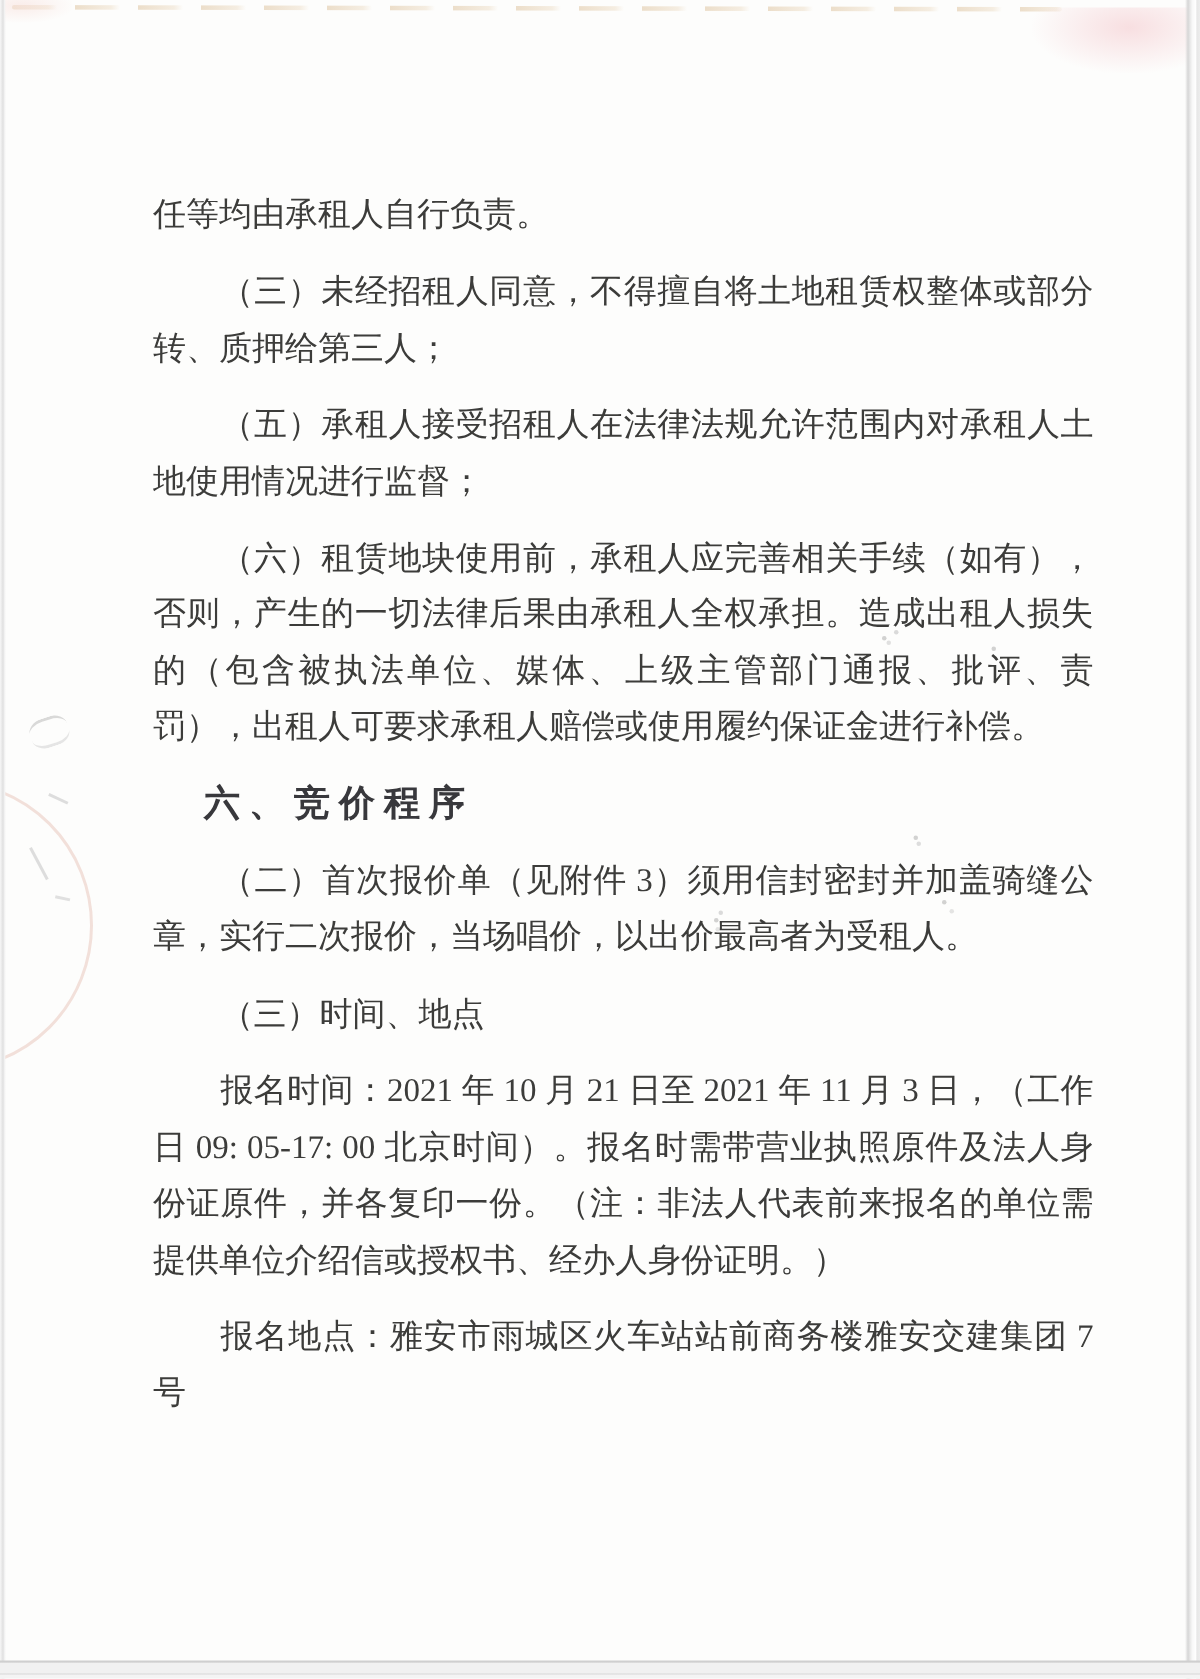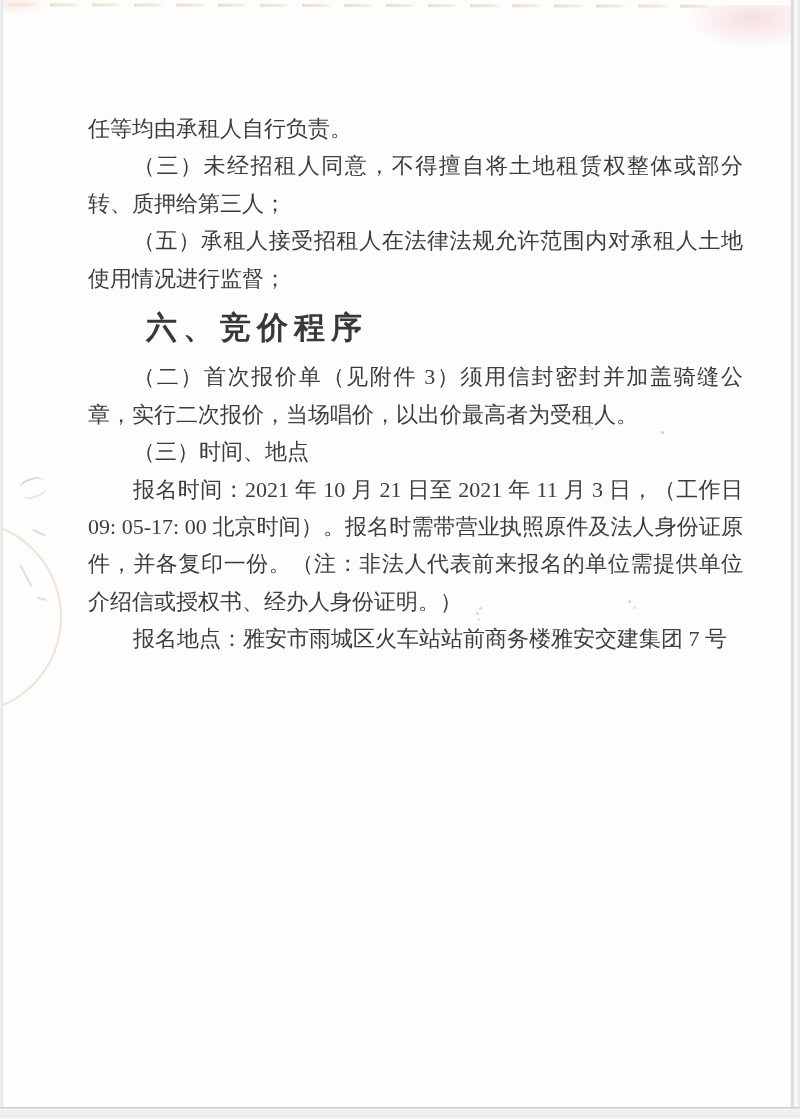--- a/index.html
+++ b/index.html
@@ -18,28 +18,28 @@
   
   .page-text {
     position: absolute;
     left: 88px; top: 110px; width: 655px;
     color: #3c3c3a;
     font-size: 22px;
     line-height: 37.4px;
     text-align: justify;
     text-justify: inter-character;
   }
-  .para { margin: 0; text-indent: 45px; }
+  .para { margin: 14px; text-indent: 45px; }
   .para.no-indent { text-indent: 0; }
   .heading {
-    margin: 12px;
+    margin: 2px;
     text-indent: 46px;
     font-family: "Liberation Sans", "DejaVu Sans", sans-serif;
     font-weight: 700;
-    font-size: 31px;
+    font-size: 24px;
     letter-spacing: 6px;
     line-height: 37.4px;
     color: #38383c;
   }
 
   
   .edge { position: absolute; pointer-events: none; }
   .right-edge {
     top: 0; right: 0; width: 10px; height: 100%;
     background: linear-gradient(to right,
@@ -122,20 +122,21 @@
 <div class="page">
 
   <div class="artifact top-edge-line"></div>
   <div class="artifact top-right-blotch"></div>
   <div class="artifact top-left-blotch"></div>
 
   <div class="page-text">
     <p class="para no-indent">任等均由承租人自行负责。</p>
     <p class="para">（三）未经招租人同意，不得擅自将土地租赁权整体或部分转、质押给第三人；</p>
     <p class="para">（五）承租人接受招租人在法律法规允许范围内对承租人土地使用情况进行监督；</p>
+    <p class="para">（六）租赁地块使用前，承租人应完善相关手续（如有），否则，产生的一切法律后果由承租人全权承担。造成出租人损失的（包含被执法单位、媒体、上级主管部门通报、批评、责罚），出租人可要求承租人赔偿或使用履约保证金进行补偿。</p>
     <p class="heading">六、竞价程序</p>
     <p class="para">（二）首次报价单（见附件 3）须用信封密封并加盖骑缝公章，实行二次报价，当场唱价，以出价最高者为受租人。</p>
     <p class="para">（三）时间、地点</p>
     <p class="para">报名时间：2021 年 10 月 21 日至 2021 年 11 月 3 日，（工作日 09: 05-17: 00 北京时间）。报名时需带营业执照原件及法人身份证原件，并各复印一份。（注：非法人代表前来报名的单位需提供单位介绍信或授权书、经办人身份证明。）</p>
     <p class="para">报名地点：雅安市雨城区火车站站前商务楼雅安交建集团 7 号</p>
   </div>
 
   <div class="artifact smudge-a"></div>
   <div class="artifact smudge-b"></div>
   <div class="artifact smudge-c"></div>

